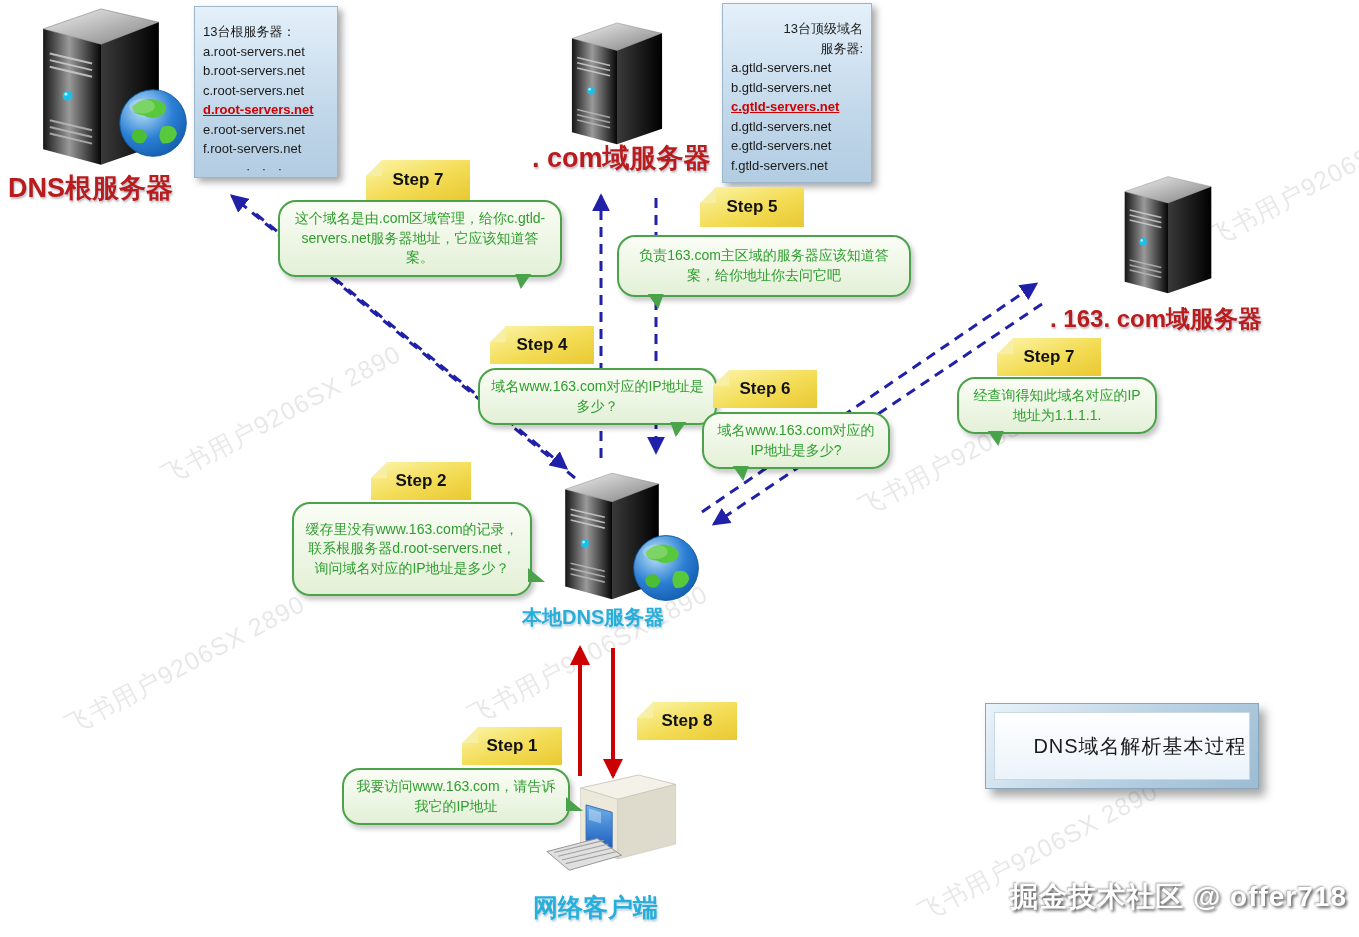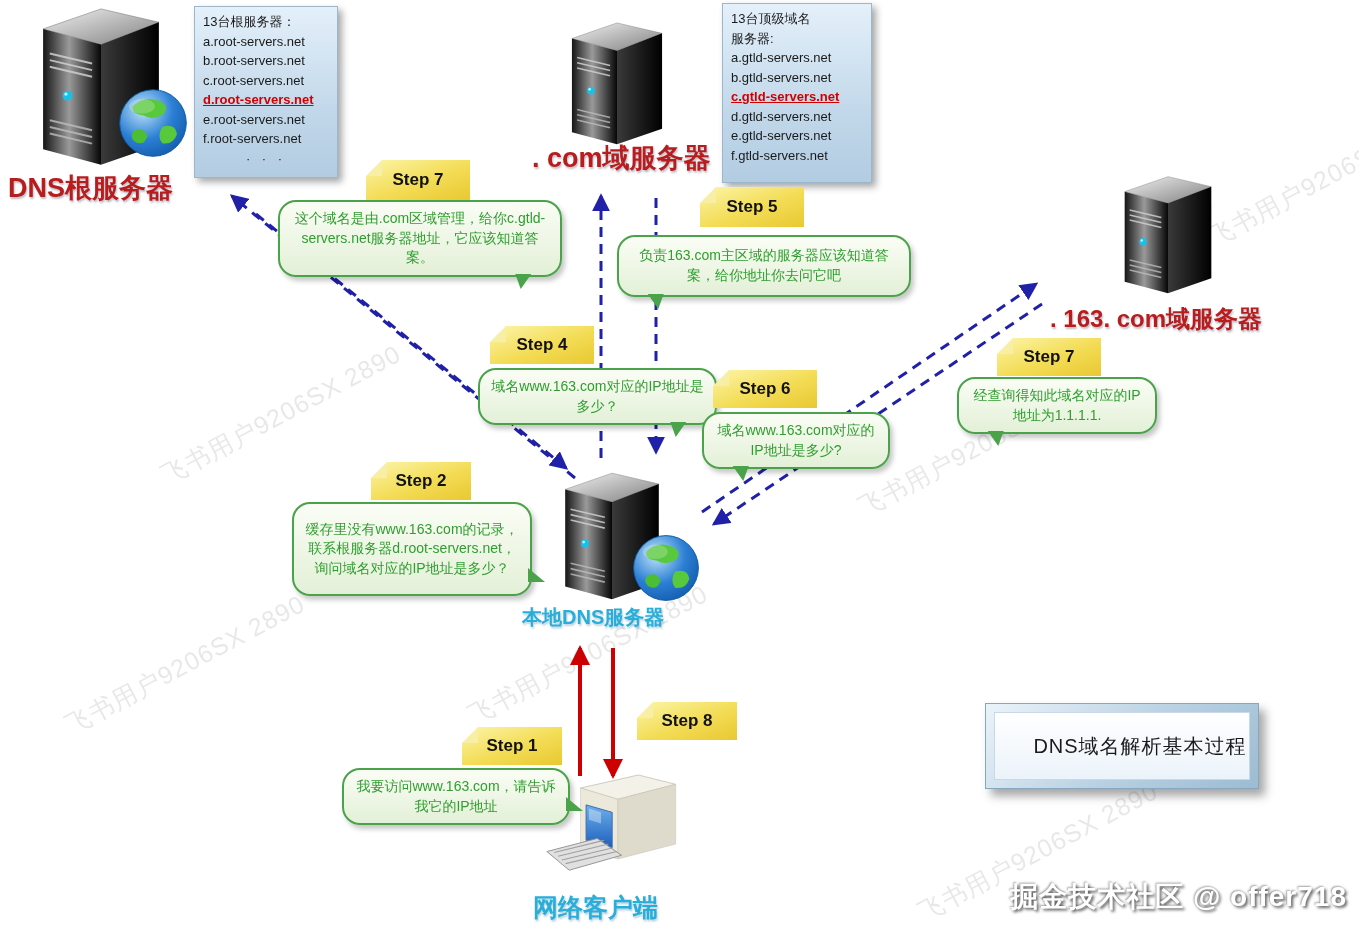--- a/index.html
+++ b/index.html
@@ -12,23 +12,23 @@
   .node { position:absolute; z-index:2; }
   .tower { display:block; }
   .globe { position:absolute; z-index:3; }
 
   .node-label { position:absolute; font-weight:bold; z-index:2; white-space:nowrap; }
   .dark { color:#b91c1c; font-size:27px; text-shadow:1px 2px 2px rgba(110,110,140,0.45); }
   .cyan { color:#27aeda; font-size:26px; text-shadow:1px 2px 2px rgba(90,140,170,0.4); }
 
   .listbox { position:absolute; z-index:2; background:linear-gradient(180deg,#e4f0fa 0%,#c2d8ea 60%,#b2cce2 100%);
              border:1px solid #9cb6cc; box-shadow:4px 4px 7px rgba(0,0,0,0.35);
-             padding:5px 8px; font-size:13px; color:#1a1a1a; line-height:1.5; }
+             padding:15px 8px; font-size:13px; color:#1a1a1a; line-height:1.5; }
   .lb-title { white-space:nowrap; }
-  .lb-title.center2 { text-align:left; }
+  .lb-title.center2 { text-align:right; }
   .lb-item { white-space:nowrap; }
   .hl { color:#d00000; font-weight:bold; text-decoration:underline; }
   .dots { text-align:center; letter-spacing:4px; }
 
   .arrows { position:absolute; left:0; top:0; z-index:3; pointer-events:none; }
 
   .bubble { position:absolute; z-index:4; background:linear-gradient(180deg,#fafdf5 0%,#e3f0d7 100%);
             border:2px solid #4aa34a; border-radius:18px; padding:7px 10px; font-size:14px;
             color:#2f9e2f; text-align:center; line-height:1.4;
             box-shadow:3px 4px 5px rgba(0,0,0,0.22); display:flex; align-items:center; justify-content:center; }

